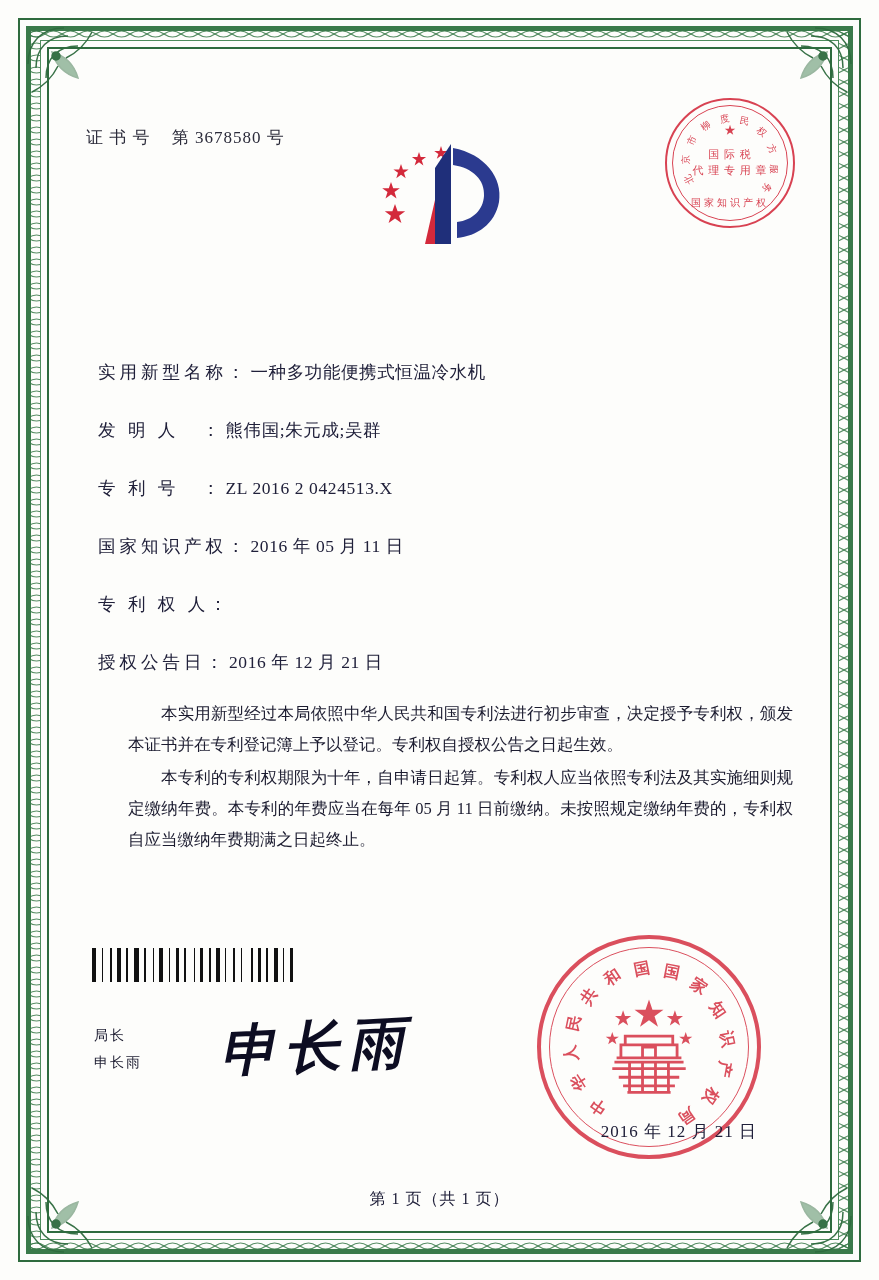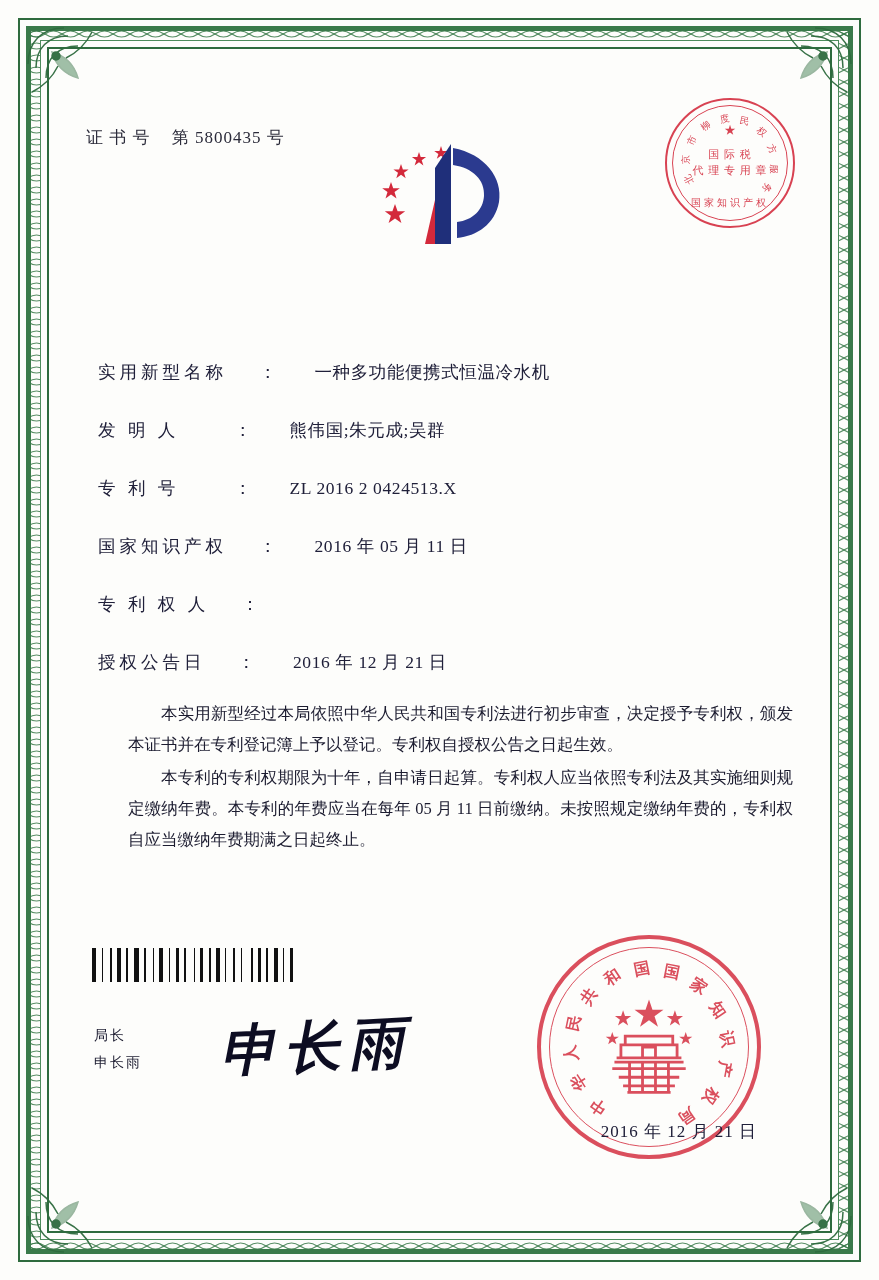--- a/index.html
+++ b/index.html
@@ -160,21 +160,20 @@
     right: 20px;
     top: 300px;
   }
   .field-row {
     display: flex;
     align-items: baseline;
     margin-bottom: 34px;
     font-size: 17.5px;
     color: #20203a;
     white-space: nowrap;
-    gap: 32px;
   }
   .field-label {
     display: inline-block;
     min-width: 104px;
     letter-spacing: 4px;
   }
   .field-colon {
     padding-right: 6px;
   }
   .field-value {
@@ -358,21 +357,21 @@
       <path d="M70 10 C64 22 56 30 44 36"></path>
       <circle cx="34" cy="34" r="4" fill="#2e6b3e"></circle>
     </g>
   </svg>
 
   <div class="content">
 
     <div class="cert-no">
       <span>证 书 号</span>
       <span style="padding:0 8px"></span>
-      <span>第 5800435 号</span>
+      <span>第 3678580 号</span>
     </div>
 
     <div class="seal-top">
       <div class="ring"></div>
       <div class="arc-text" id="topArc">
           <span style="font-size: 9.5px; transform: rotate(-118deg) translate(0px, -50px) rotate(0deg);">北</span>
           <span style="font-size: 9.5px; transform: rotate(-91.7778deg) translate(0px, -50px) rotate(0deg);">京</span>
           <span style="font-size: 9.5px; transform: rotate(-65.5556deg) translate(0px, -50px) rotate(0deg);">市</span>
           <span style="font-size: 9.5px; transform: rotate(-39.3333deg) translate(0px, -50px) rotate(0deg);">柳</span>
           <span style="font-size: 9.5px; transform: rotate(-13.1111deg) translate(0px, -50px) rotate(0deg);">度</span>
@@ -539,14 +538,15 @@
           <path d="M16 70 H84"></path>
           <path d="M22 78 H78"></path>
           <path d="M26 86 H74"></path>
           <path d="M30 92 H70"></path>
           <path d="M32 64 V92 M44 64 V92 M56 64 V92 M68 64 V92"></path>
         </g>
       </svg>
     </div>
     <div class="seal-date">2016 年 12 月 21 日</div>
 
+    <div class="page-foot">第 1 页（共 1 页）</div>
   </div>
 </div>
 
 </body></html>

